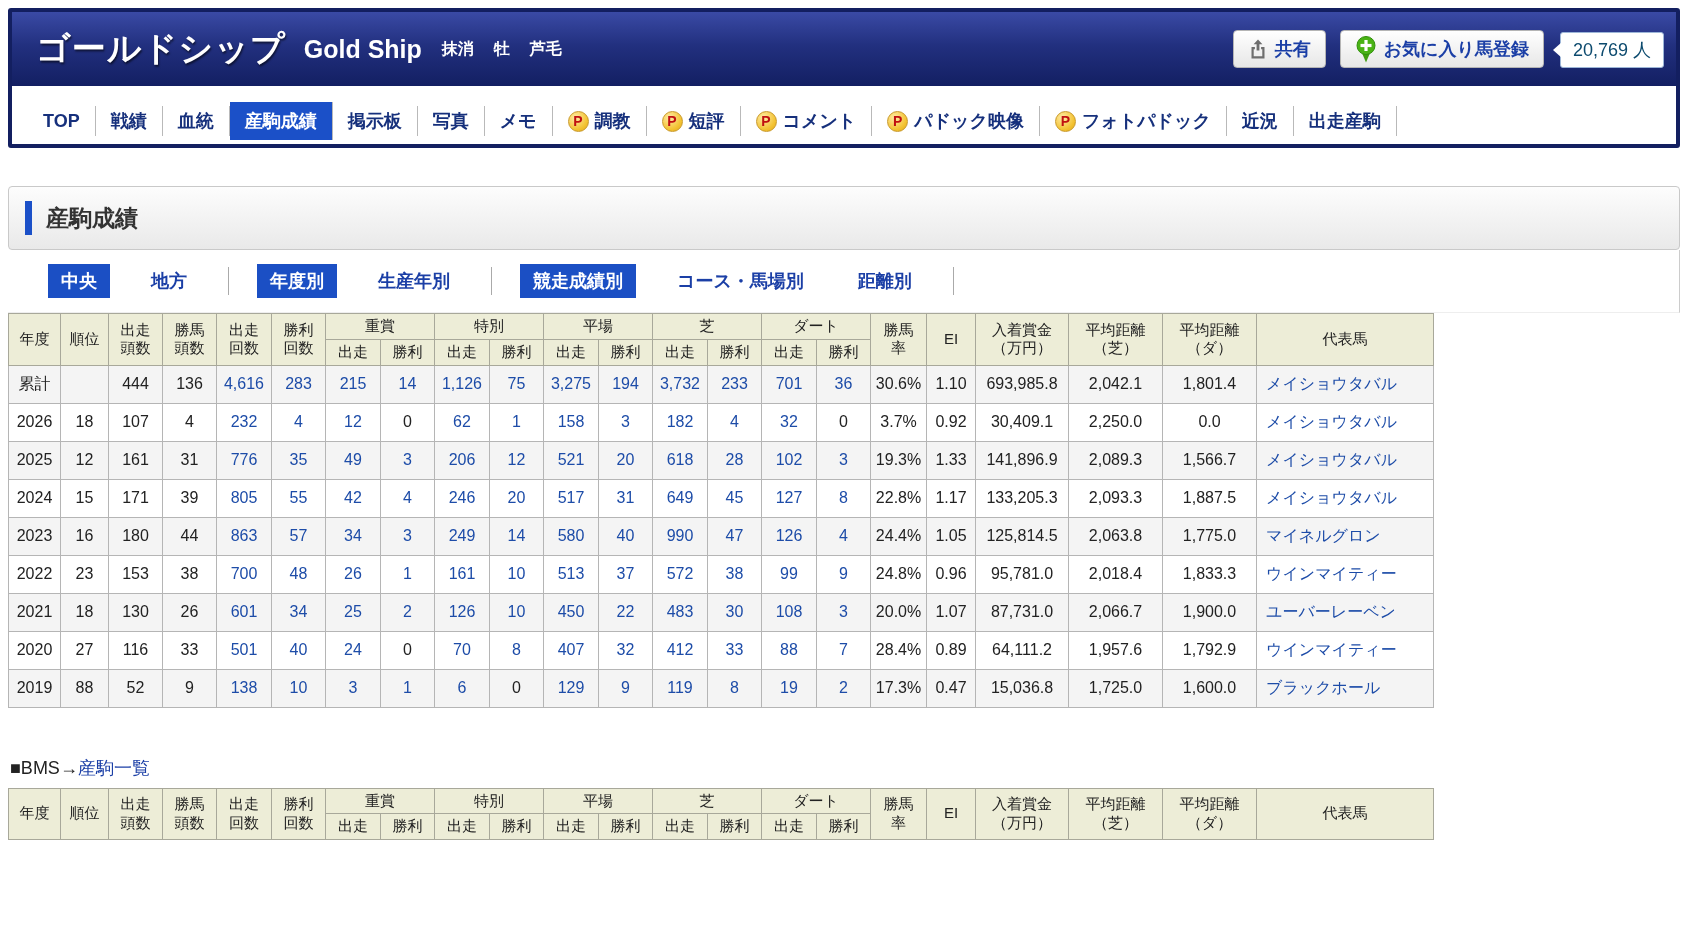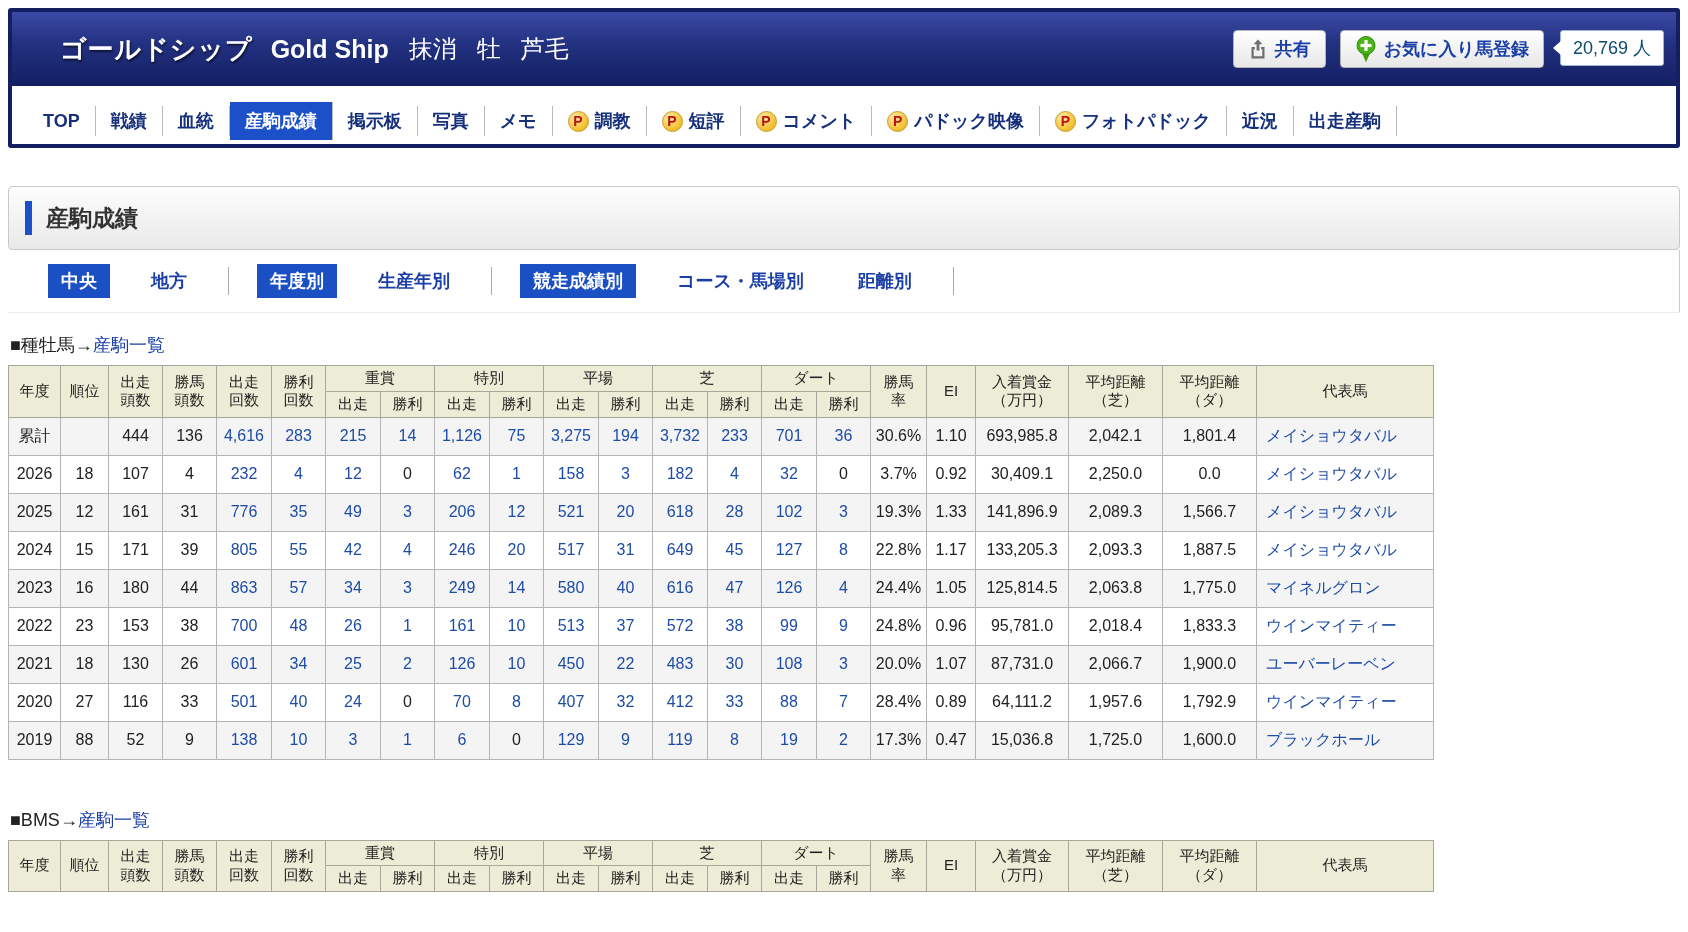--- a/index.html
+++ b/index.html
@@ -4,26 +4,26 @@
 <style>
   * { margin:0; padding:0; box-sizing:border-box; }
   html,body { width:1688px; height:932px; overflow:hidden; background:#fff;
     font-family:"Liberation Sans","DejaVu Sans",sans-serif; color:#222; }
   .page { padding:8px; }
 
   
   .header-block { border:4px solid #131f60; border-radius:3px; overflow:hidden; }
   .banner { height:74px; background:linear-gradient(180deg,#3a4aa5 0%,#22307f 45%,#131f62 100%);
     display:flex; align-items:center; padding:0 24px; position:relative; }
-  .horse-name { color:#fff; font-size:26px; font-weight:bold; letter-spacing:1px;
-    text-shadow:1px 2px 2px rgba(0,0,0,.55);margin-left:24px; }
+  .horse-name { color:#fff; font-size:34px; font-weight:bold; letter-spacing:1px;
+    text-shadow:1px 2px 2px rgba(0,0,0,.55); }
   .horse-en { color:#fff; font-size:25px; font-weight:bold; margin-left:18px; }
-  .horse-meta { color:#fff; font-size:24px; font-weight:normal; margin-left:20px; }
+  .horse-meta { color:#fff; font-size:16px; font-weight:bold; margin-left:20px; }
   .banner-right { position:absolute; right:12px; top:50%; transform:translateY(-50%);
-    display:flex; align-items:flex-start; gap:14px; }
+    display:flex; align-items:flex-end; gap:14px; }
   .hbtn { display:flex; align-items:center; gap:7px; background:linear-gradient(#ffffff,#e7e7e7);
     border:1px solid #b5b5b5; border-radius:4px; height:38px; padding:0 14px;
     font-size:18px; font-weight:bold; color:#1b3fa6; cursor:pointer; }
   .share-glyph { width:20px; height:20px; display:inline-block; }
   .pin-glyph { width:22px; height:27px; display:inline-block; }
   .count-badge { position:relative; background:#fff; border:1px solid #9db6d8; border-radius:3px;
     color:#0c4a6e; font-size:18px; padding:5px 12px; margin-left:2px; }
   .count-badge::before { content:""; position:absolute; left:-8px; top:50%;
     transform:translateY(-50%); border:8px solid transparent; border-left:none;
     border-right:9px solid #fff; }
@@ -161,23 +161,20 @@
       <span class="subtab-divider"></span>
       <span class="subtab active">年度別</span>
       <span class="subtab">生産年別</span>
       <span class="subtab-divider"></span>
       <span class="subtab active">競走成績別</span>
       <span class="subtab">コース・馬場別</span>
       <span class="subtab">距離別</span>
       <span class="subtab-divider"></span>
     </div>
 
-  <div class="table-caption">
-    <span>■種牡馬→</span><a class="caption-link">産駒一覧</a>
-  </div>
   <table class="stats" id="sire-table">
       <colgroup>
         <col style="width: 52px;">
         <col style="width: 48px;">
         <col style="width: 54px;">
         <col style="width: 54px;">
         <col style="width: 55px;">
         <col style="width: 54px;">
         <col style="width: 55px;">
         <col style="width: 54px;">
@@ -394,21 +391,21 @@
           <td>180</td>
           <td>44</td>
           <td><a>863</a></td>
           <td><a>57</a></td>
           <td><a>34</a></td>
           <td><a>3</a></td>
           <td><a>249</a></td>
           <td><a>14</a></td>
           <td><a>580</a></td>
           <td><a>40</a></td>
-          <td><a>616</a></td>
+          <td><a>990</a></td>
           <td><a>47</a></td>
           <td><a>126</a></td>
           <td><a>4</a></td>
           <td>24.4%</td>
           <td>1.05</td>
           <td>125,814.5</td>
           <td>2,063.8</td>
           <td>1,775.0</td>
           <td class="rep"><a>マイネルグロン</a></td>
         </tr>

